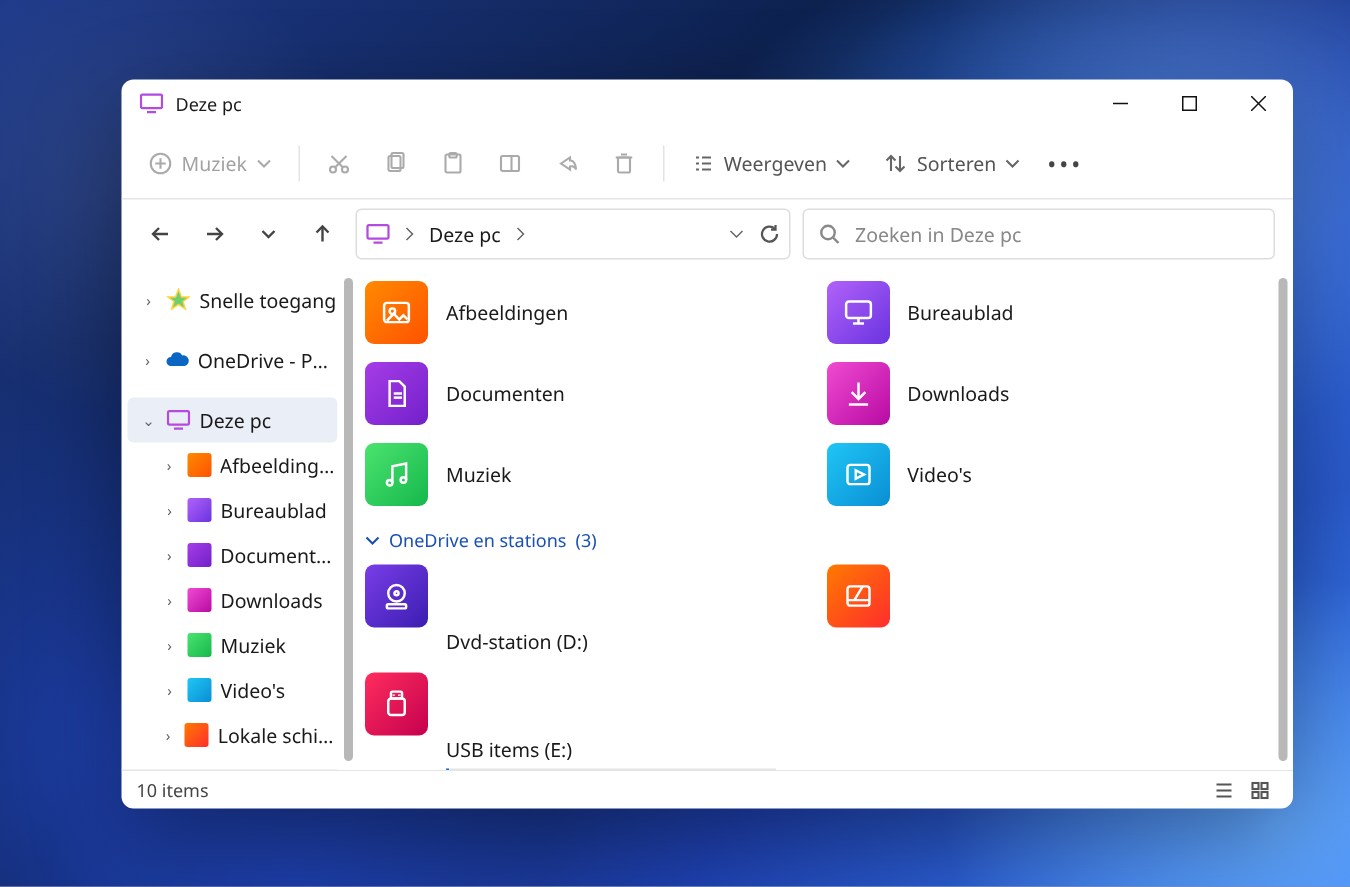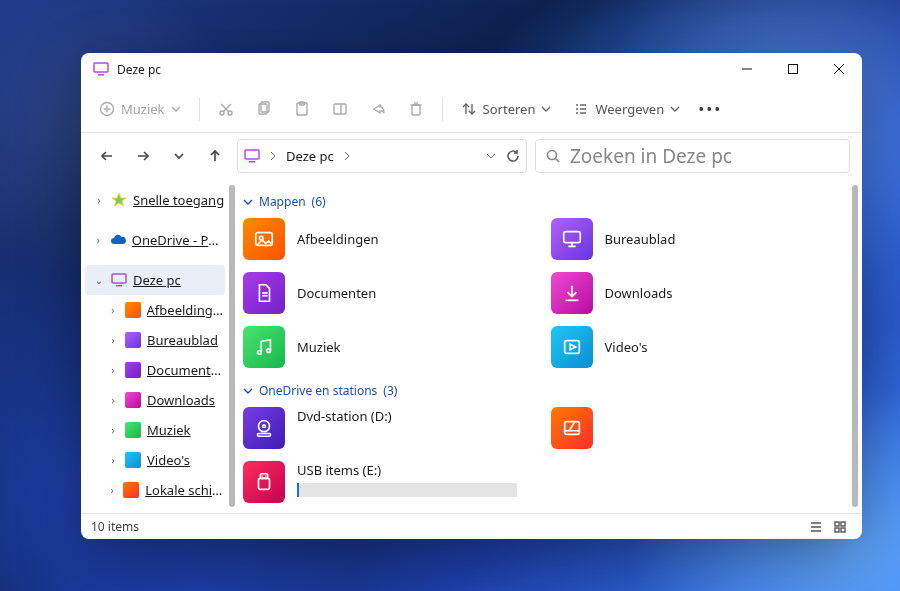--- a/index.html
+++ b/index.html
@@ -41,21 +41,21 @@
   .dots { font-size:16px; letter-spacing:2px; color:#444; }
 
   
   .navrow { display:flex; align-items:center; height:46px; padding: 4px 12px; gap:8px;}
   .navbtn { width:28px; height:32px; display:flex; align-items:center; justify-content:center;}
   .navbtn svg { width:14px; height:14px; stroke:#444; fill:none; stroke-width:1.6; }
   .addrbar { flex:0 0 290px; height:34px; border:1px solid #ddd; border-radius:4px; display:flex; align-items:center; padding:0 6px; gap:8px; font-size:13px;}
   .addrbar .crumb { display:flex; align-items:center; gap:6px;}
   .addrbar .chev { width:10px; height:10px; stroke:#666; fill:none;}
   .addrbar .tail { margin-left:auto; display:flex; gap:10px; align-items:center;}
-  .searchbar { flex:1; height:34px; border:1px solid #ddd; border-radius:4px; display:flex; align-items:center; padding:0 10px; gap:10px; font-size:19px; color:#888;}
+  .searchbar { flex:1; height:34px; border:1px solid #ddd; border-radius:4px; display:flex; align-items:center; padding:0 10px; gap:10px; font-size:13px; color:#888;}
   .searchbar svg { width:14px;height:14px; stroke:#888; fill:none; stroke-width:1.6;}
 
   
   .body { flex:1; display:flex; min-height:0;}
   .sidebar { width:144px; overflow:auto; padding:6px 0 6px 4px; font-size:13px;}
   .side-item { display:flex; align-items:center; height:30px; padding-left:8px; gap:6px; border-radius:4px;}
   .side-item .caret { width:12px; display:flex; justify-content:center; color:#666; font-size:10px;}
   .side-item .icon { width:16px; height:16px; flex:0 0 16px;}
   .side-item.selected { background:#eaeef7;}
   .indent1 { padding-left: 22px; }
@@ -64,32 +64,32 @@
   .content::before, .content::after { content:""; position:absolute; top:6px; bottom:6px; width:6px; background:#b8b8b8; border-radius:3px;}
   .content::before{ left:4px;} .content::after{ right:4px;}
   .group-hdr { display:flex; align-items:center; gap:6px; font-size:12px; color:#1a4fb3; margin:6px 0 8px 0;}
   .group-hdr .chev { width:10px;height:10px;}
   .grid2 { display:grid; grid-template-columns: 1fr 1fr; row-gap:12px; column-gap:10px;}
   .folder { display:flex; align-items:center; gap:12px;}
   .ficon { width:42px; height:42px; border-radius:6px; display:flex; align-items:center; justify-content:center;}
   .ficon svg { width:22px; height:22px; stroke:#fff; fill:none; stroke-width:1.8;}
   .flabel { font-size:13px;}
   .drive { display:flex; align-items:flex-start; gap:12px;}
-  .drive .info { display:flex; flex-direction:column; gap:4px;}
+  .drive .info { display:flex; flex-direction:column; gap:4px;margin-top:42px;}
   .drive .bar { width:220px; height:14px; background:#e4e4e4;}
   .drive .bar .fill { height:100%; background:#1f6fd6;}
   .drive .sub { font-size:12px; color:#777;}
 
   
   .status { height:26px; border-top:1px solid #e5e5e5; display:flex; align-items:center; padding:0 10px; font-size:12px; color:#444;text-align:center;}
   .status .spacer{flex:1;}
   .viewbtn{ width:24px;height:20px; display:flex;align-items:center;justify-content:center;}
   .viewbtn svg{width:14px;height:14px;stroke:#555;fill:none;stroke-width:1.4;}
 
-  .label { white-space:nowrap; overflow:hidden; text-overflow:ellipsis;text-decoration:underline;}
+  .label { white-space:nowrap; overflow:hidden; text-overflow:ellipsis;}
 </style>
 </head>
 <body>
 
 <div class="wallpaper"></div>
 
 <div class="window">
 
   <div class="titlebar">
     <svg class="ticon" viewBox="0 0 16 16">
@@ -163,44 +163,44 @@
     <div class="tbtn icononly dim">
         <svg viewBox="0 0 16 16">
           <rect x="4" y="4" width="8" height="10" rx="1"></rect>
           <line x1="2.5" y1="4" x2="13.5" y2="4"></line>
           <line x1="6" y1="2" x2="10" y2="2"></line>
         </svg>
       </div>
     <div class="sep"></div>
     <div class="tbtn">
       <svg viewBox="0 0 16 16">
-          <line x1="5" y1="3" x2="5" y2="13"></line>
-          <polyline points="2,6 5,3 8,6"></polyline>
-          <line x1="11" y1="3" x2="11" y2="13"></line>
-          <polyline points="8,10 11,13 14,10"></polyline>
-        </svg>
-      <span>Sorteren</span>
-      <svg class="chev" viewBox="0 0 10 10">
-          <polyline points="1,3 5,7 9,3"></polyline>
-        </svg>
-    </div>
-    <div class="tbtn">
-      <svg viewBox="0 0 16 16">
           <line x1="3" y1="4" x2="5" y2="4"></line>
           <line x1="7" y1="4" x2="13" y2="4"></line>
           <line x1="3" y1="8" x2="5" y2="8"></line>
           <line x1="7" y1="8" x2="13" y2="8"></line>
           <line x1="3" y1="12" x2="5" y2="12"></line>
           <line x1="7" y1="12" x2="13" y2="12"></line>
         </svg>
       <span>Weergeven</span>
       <svg class="chev" viewBox="0 0 10 10">
           <polyline points="1,3 5,7 9,3"></polyline>
         </svg>
     </div>
+    <div class="tbtn">
+      <svg viewBox="0 0 16 16">
+          <line x1="5" y1="3" x2="5" y2="13"></line>
+          <polyline points="2,6 5,3 8,6"></polyline>
+          <line x1="11" y1="3" x2="11" y2="13"></line>
+          <polyline points="8,10 11,13 14,10"></polyline>
+        </svg>
+      <span>Sorteren</span>
+      <svg class="chev" viewBox="0 0 10 10">
+          <polyline points="1,3 5,7 9,3"></polyline>
+        </svg>
+    </div>
     <div class="tbtn icononly">
         <span class="dots">•••</span>
       </div>
   </div>
 
   <div class="navrow">
     <div class="navbtn">
         <svg viewBox="0 0 14 14">
           <line x1="12" y1="7" x2="2" y2="7"></line>
           <polyline points="6,3 2,7 6,11"></polyline>
@@ -314,27 +314,20 @@
         <span class="label">Video's</span>
       </div>
       <div class="side-item indent1">
         <span class="caret">›</span>
         <span class="icon" style="background:linear-gradient(135deg,#ff7a00,#ff2d2d);border-radius:2px"></span>
         <span class="label">Lokale schijf (C:</span>
       </div>
     </div>
 
     <div class="content">
-      <div class="group-hdr">
-        <svg class="chev" viewBox="0 0 10 10">
-            <polyline points="1,3 5,7 9,3" fill="none" stroke="#1a4fb3" stroke-width="1.4"></polyline>
-          </svg>
-        <span>Mappen</span>
-        <span>(6)</span>
-      </div>
       <div class="grid2">
         <div class="folder">
           <div class="ficon" style="background:linear-gradient(135deg,#ff8a00,#ff5200)">
               <svg viewBox="0 0 24 24">
                 <rect x="3" y="5" width="18" height="14" rx="2"></rect>
                 <circle cx="9" cy="11" r="2"></circle>
                 <path d="M5 18l5-5 4 4 3-3 3 3"></path>
               </svg>
             </div>
           <span class="flabel">Afbeeldingen</span>

